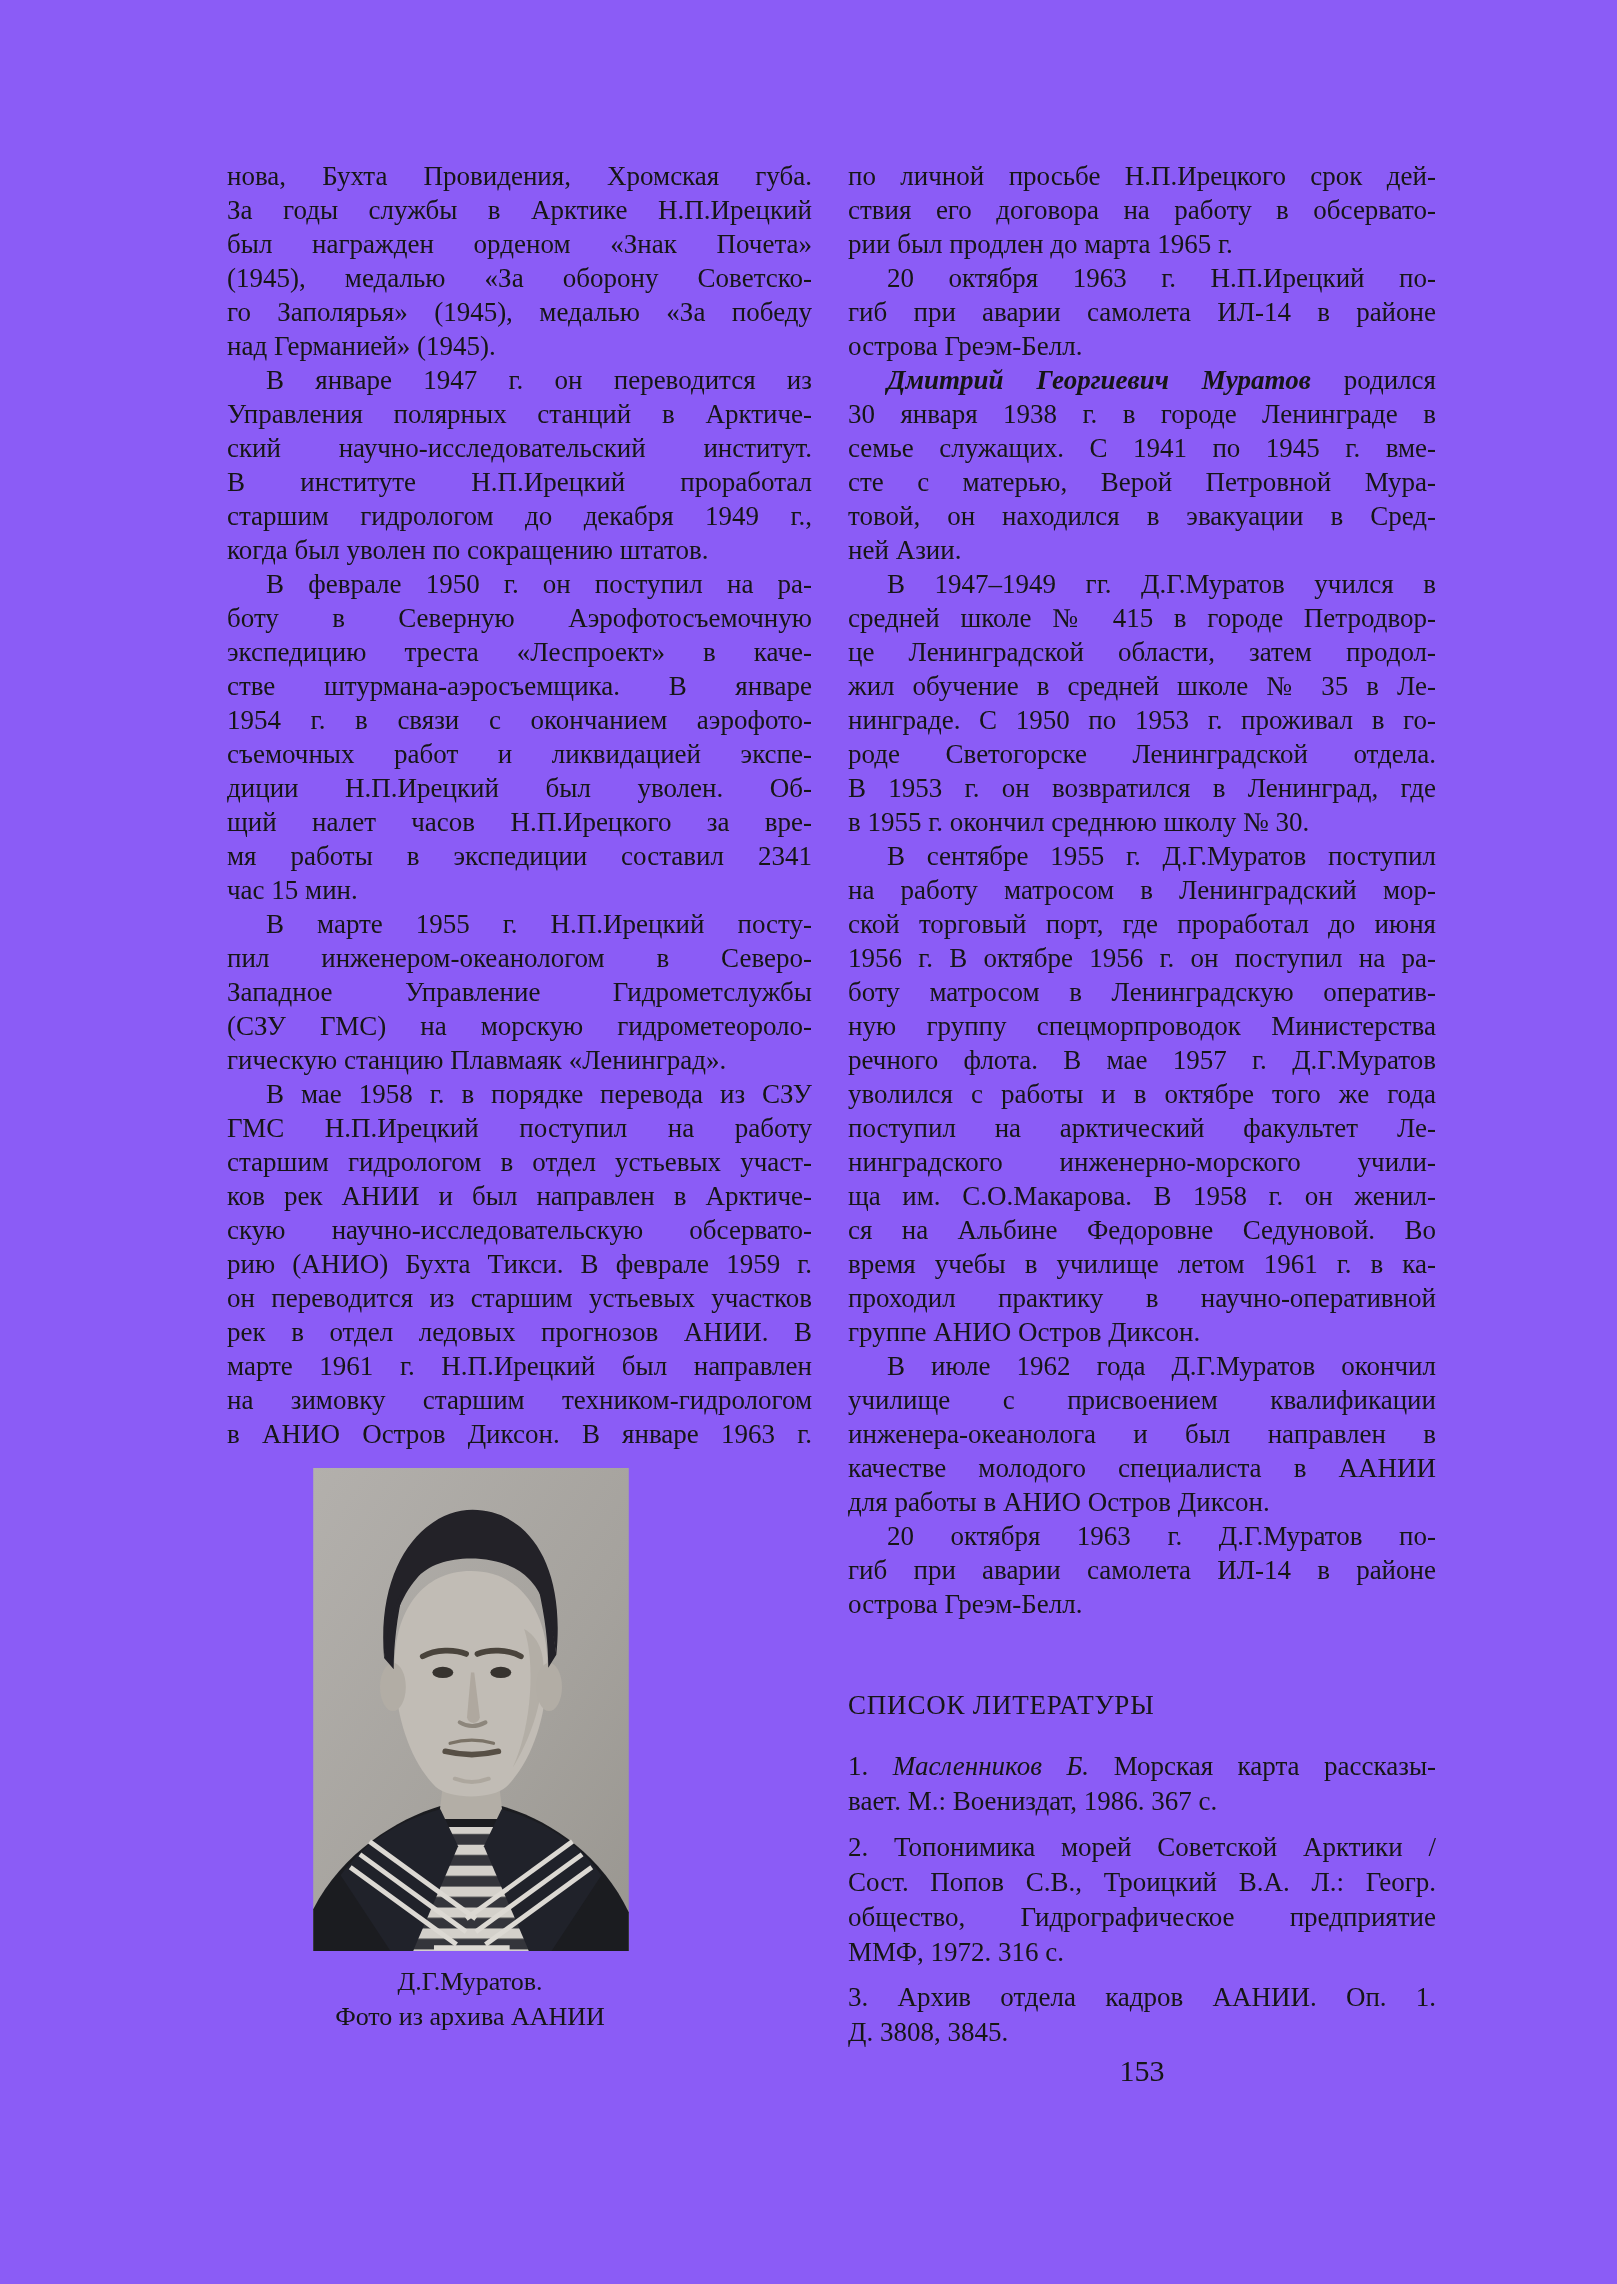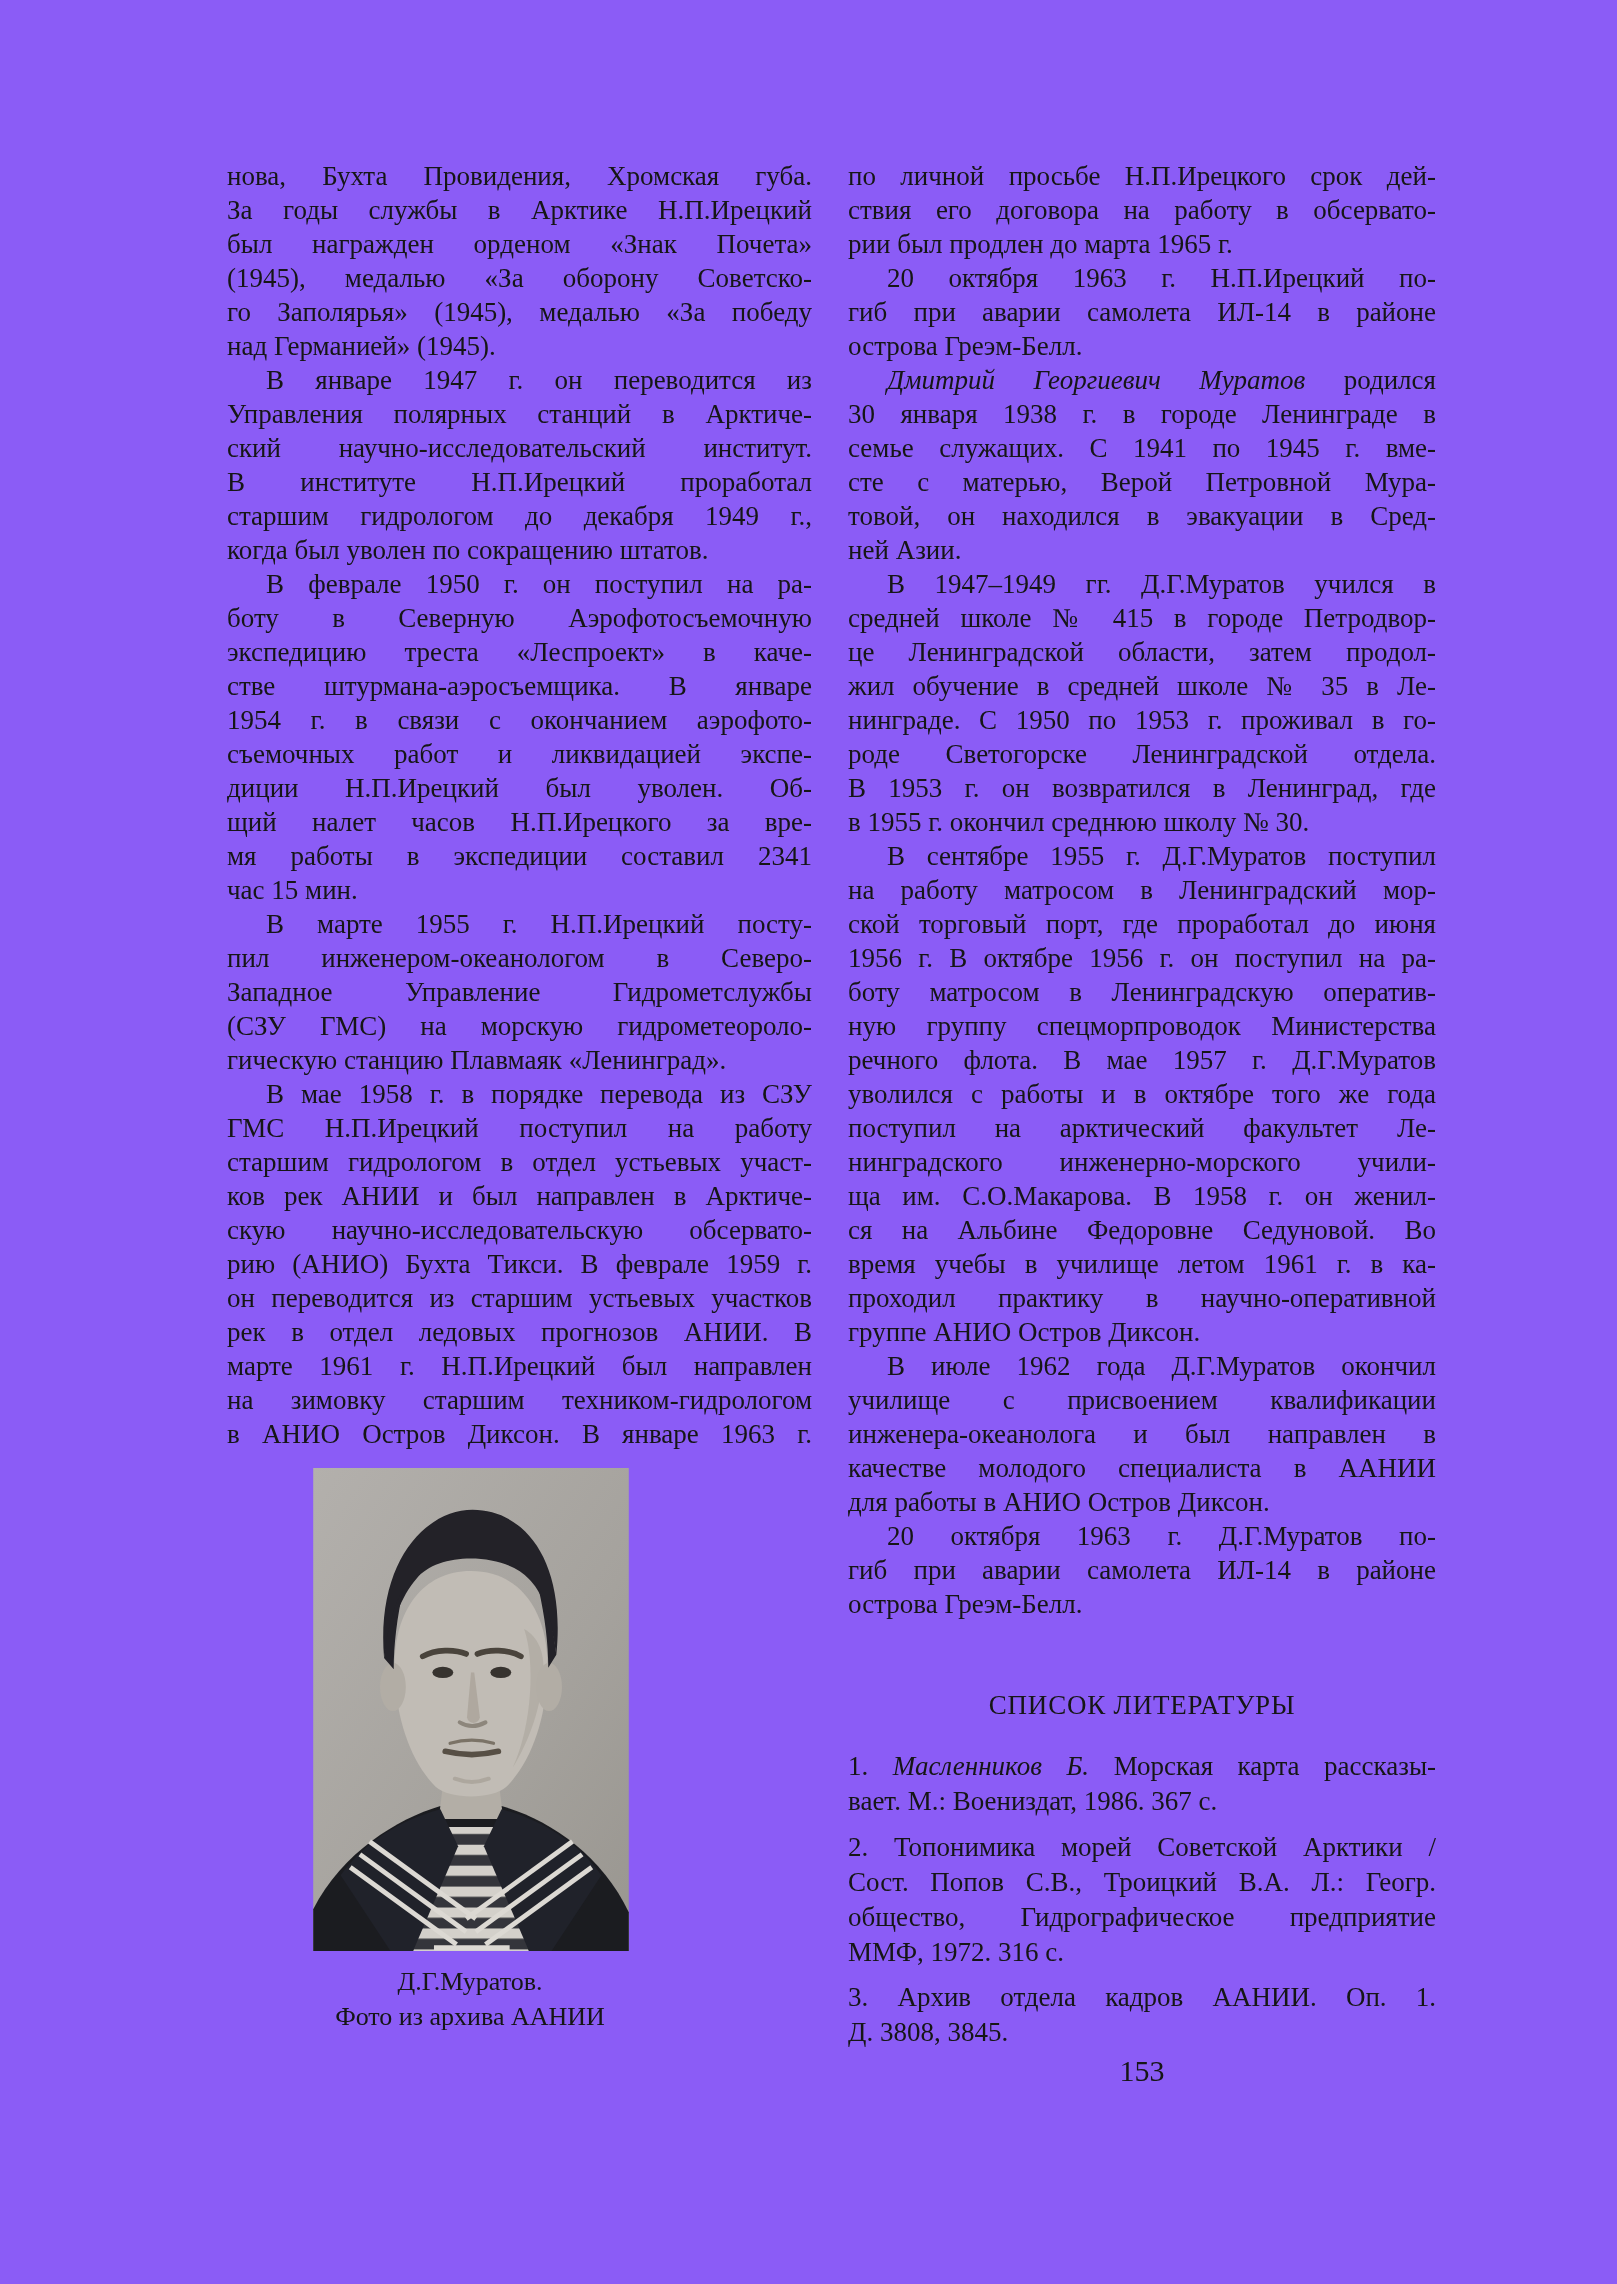--- a/index.html
+++ b/index.html
@@ -7,28 +7,28 @@
     position:relative;width:1618px;height:2284px;background:#8b5cf6;
     font-family:"Liberation Serif","DejaVu Serif",serif;color:#161616;
     overflow:hidden;
   }
   .col{position:absolute;top:159px;font-size:27px;line-height:34px;}
   #col-left{left:227px;width:585px;}
   #col-right{left:848px;width:588px;}
   .line{text-align:justify;text-align-last:justify;}
   .line.last{text-align-last:left;}
   .line.indent{text-indent:39px;}
-  .bi{font-style:italic;font-weight:normal;}
+  .bi{font-style:italic;font-weight:bold;}
   .i{font-style:italic;}
   .photo{position:absolute;left:313px;top:1468px;width:316px;height:483px;margin:0;padding:0;}
   .photo svg{display:block;width:100%;height:100%;}
   .caption{position:absolute;left:296px;top:1964px;width:348px;text-align:center;
            font-size:26px;line-height:35px;}
   .bib{position:absolute;left:848px;top:1688px;width:588px;font-size:27px;line-height:35px;}
-  .bib-title{font-size:27px;font-weight:normal;text-align:center;margin:0 0 26px 0;letter-spacing:0.8px;}
+  .bib-title{font-size:27px;font-weight:normal;text-align:left;margin:0 0 26px 0;letter-spacing:0.8px;}
   .bib-item{margin-bottom:10.5px;}
   .page-number{position:absolute;top:2054px;left:848px;width:588px;text-align:center;font-size:30px;}
 </style>
 </head>
 <body>
 
 <div class="page">
 
   <div class="col" id="col-left">
       <div class="line">нова, Бухта Провидения, Хромская губа.</div>

